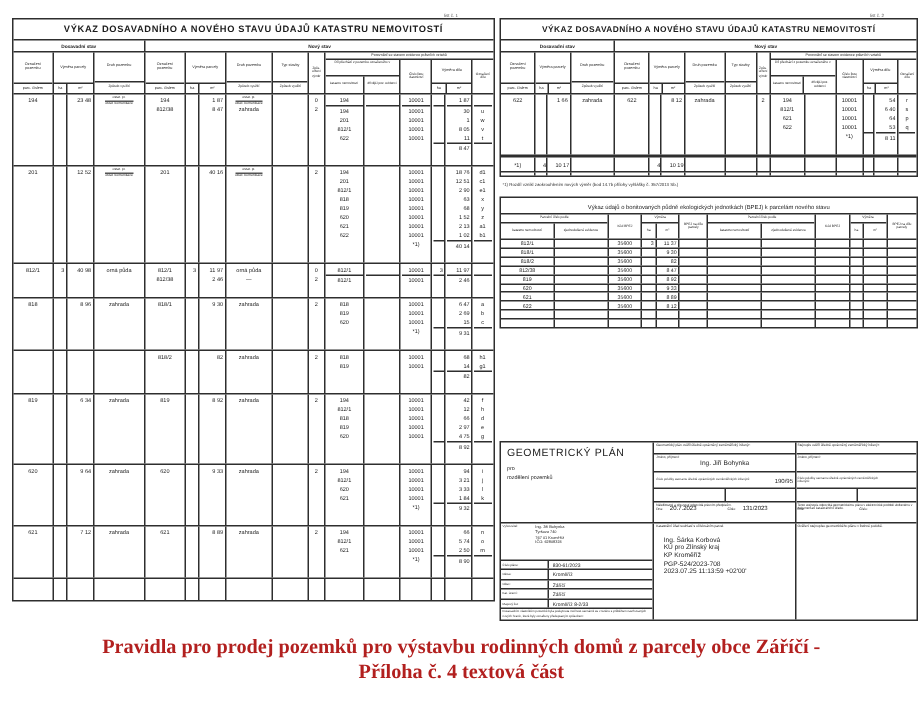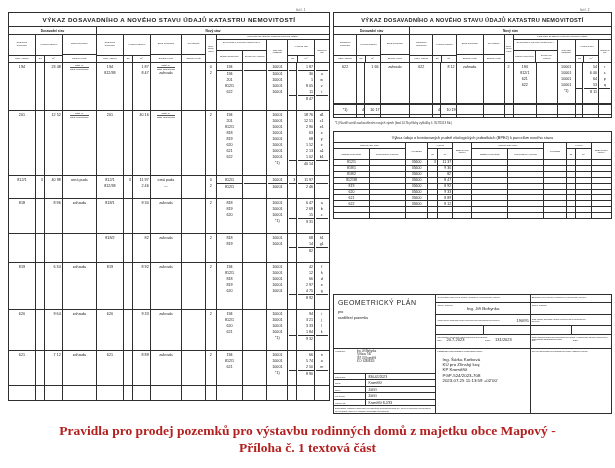--- a/index.html
+++ b/index.html
@@ -1585,17 +1585,17 @@
           <div>2023.07.25 11:13:59 +02'00'</div>
         </div>
       </div>
       <div class="gp-c3">
         <div class="gp-cvl">Ověření stejnopisu geometrického plánu v listinné podobě.</div>
       </div>
     </div>
   </div>
 
   <div id="caption" style="color: rgb(178, 32, 31);">
-    <div>Pravidla pro prodej pozemků pro výstavbu rodinných domů z majetku obce Mapový -</div>
-    <div>Příloha č. 1 textová část</div>
+    <div>Pravidla pro prodej pozemků pro výstavbu rodinných domů z parcely obce Záříčí -</div>
+    <div>Příloha č. 4 textová část</div>
   </div>
 
 </div>
 
 </body></html>

